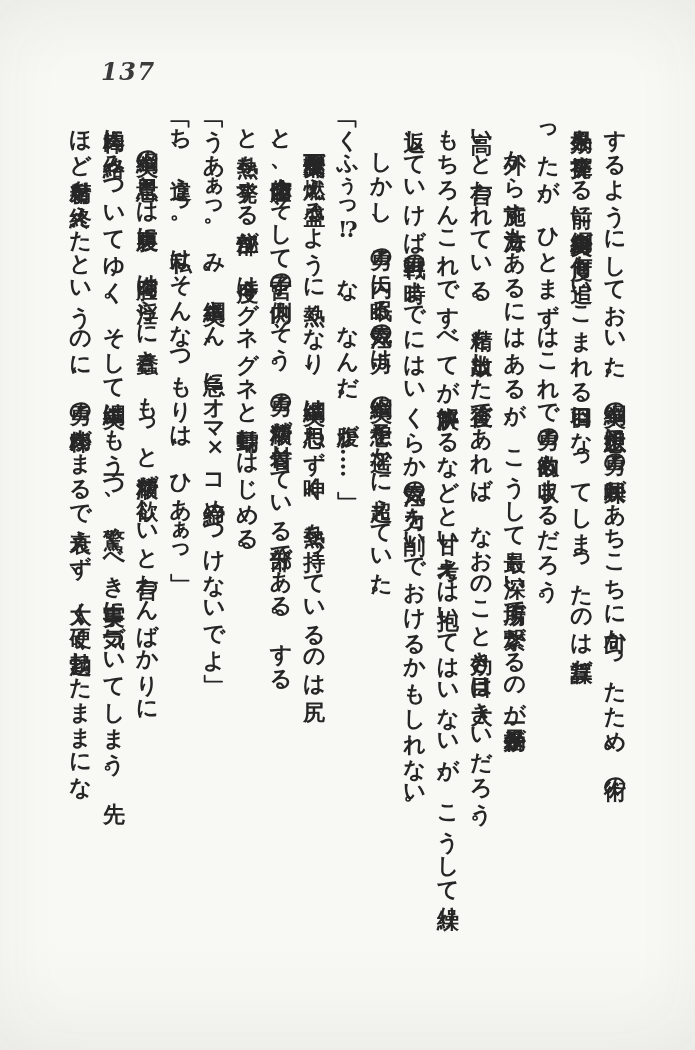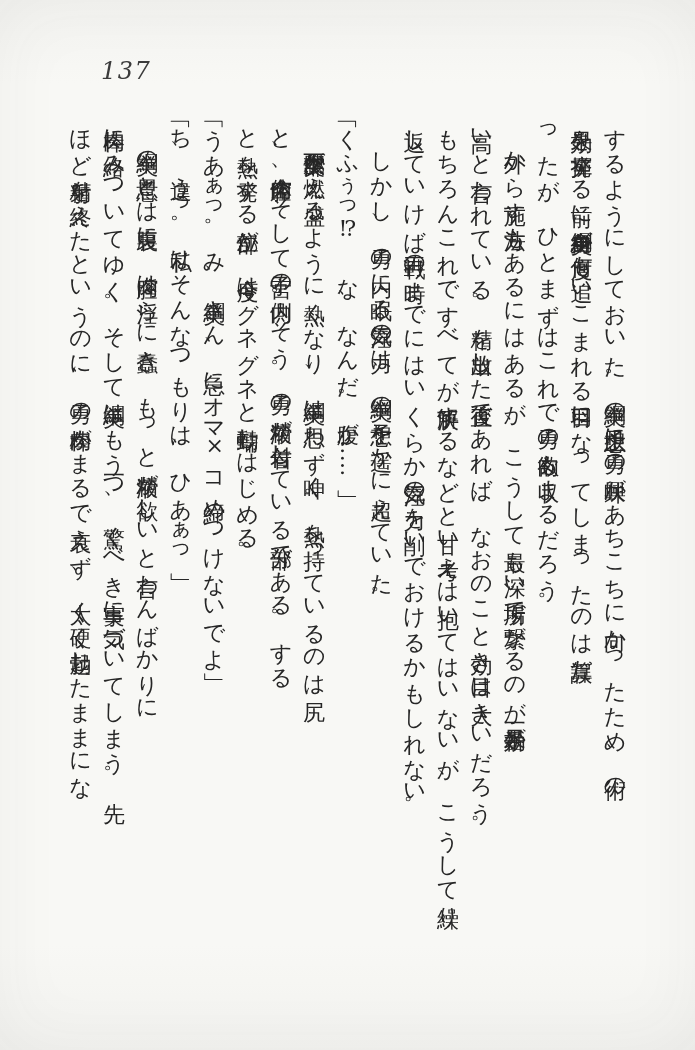--- a/index.html
+++ b/index.html
@@ -12,20 +12,21 @@
     position: relative;
     overflow: hidden;
     background: #f6f6f3;
     font-family: "DejaVu Serif", "Liberation Serif", serif;
   }
   .page {
     position: absolute;
     inset: 0;
     background: linear-gradient(180deg, #f3f3f0 0%, #f8f8f5 8%, #f8f8f5 90%, #f2f2ef 100%);
     box-shadow: inset 0 0 70px rgba(60,60,55,0.05);
+    font-weight: bold;
   }
   .page-number {
     position: absolute;
     top: 57px;
     left: 101px;
     font-family: "DejaVu Serif", "Liberation Serif", serif;
     font-style: italic;
     font-size: 24px;
     letter-spacing: 1.5px;
     color: #3b3b3b;

